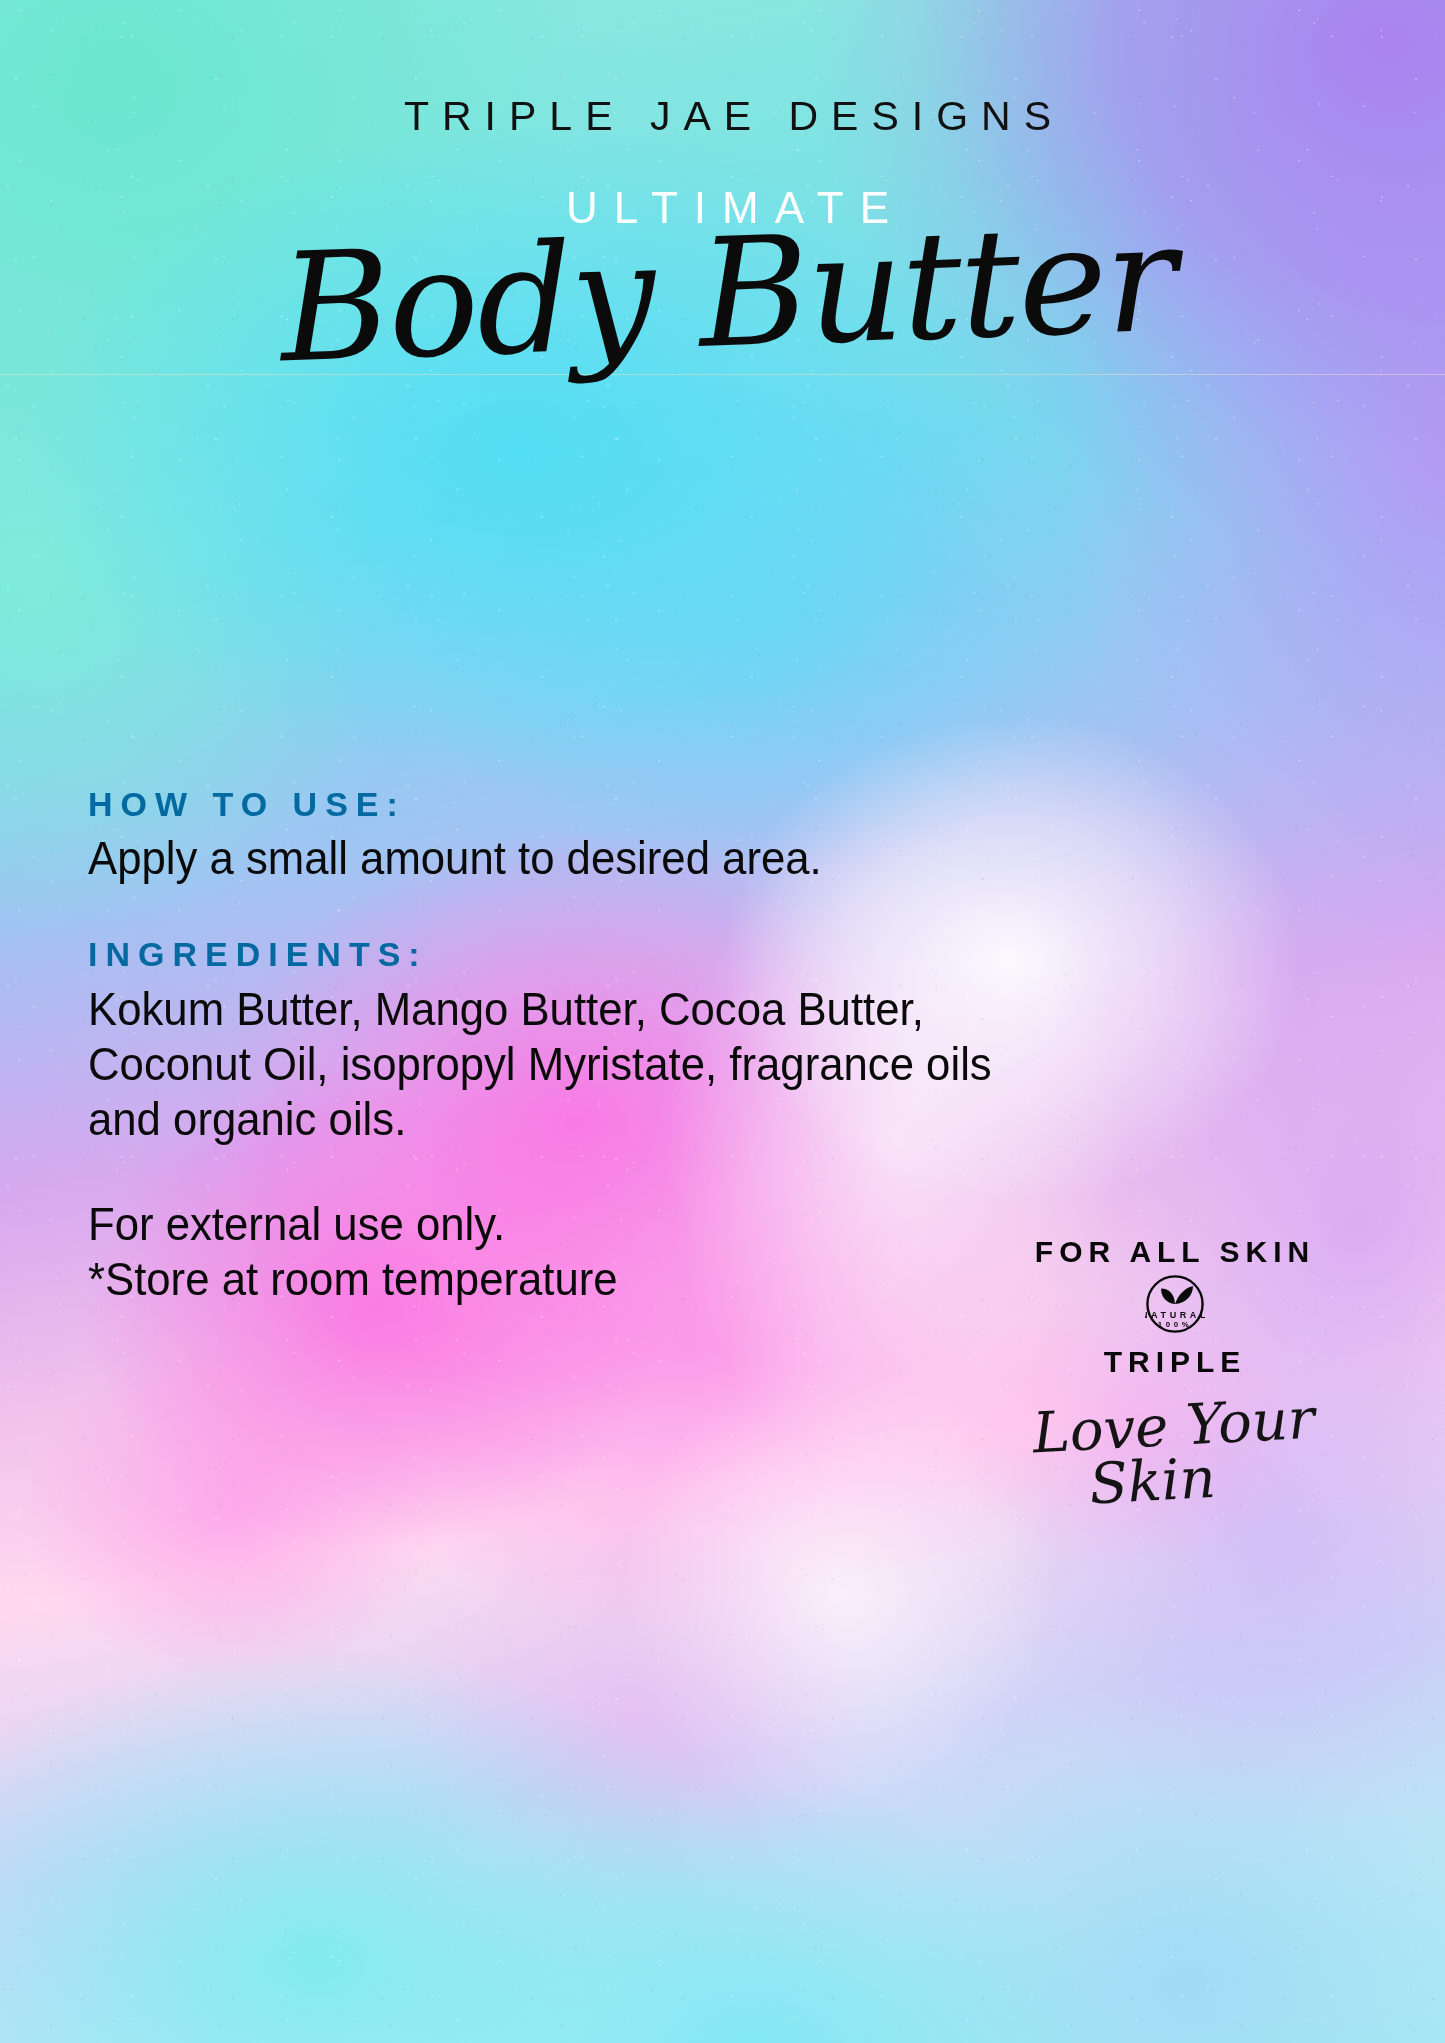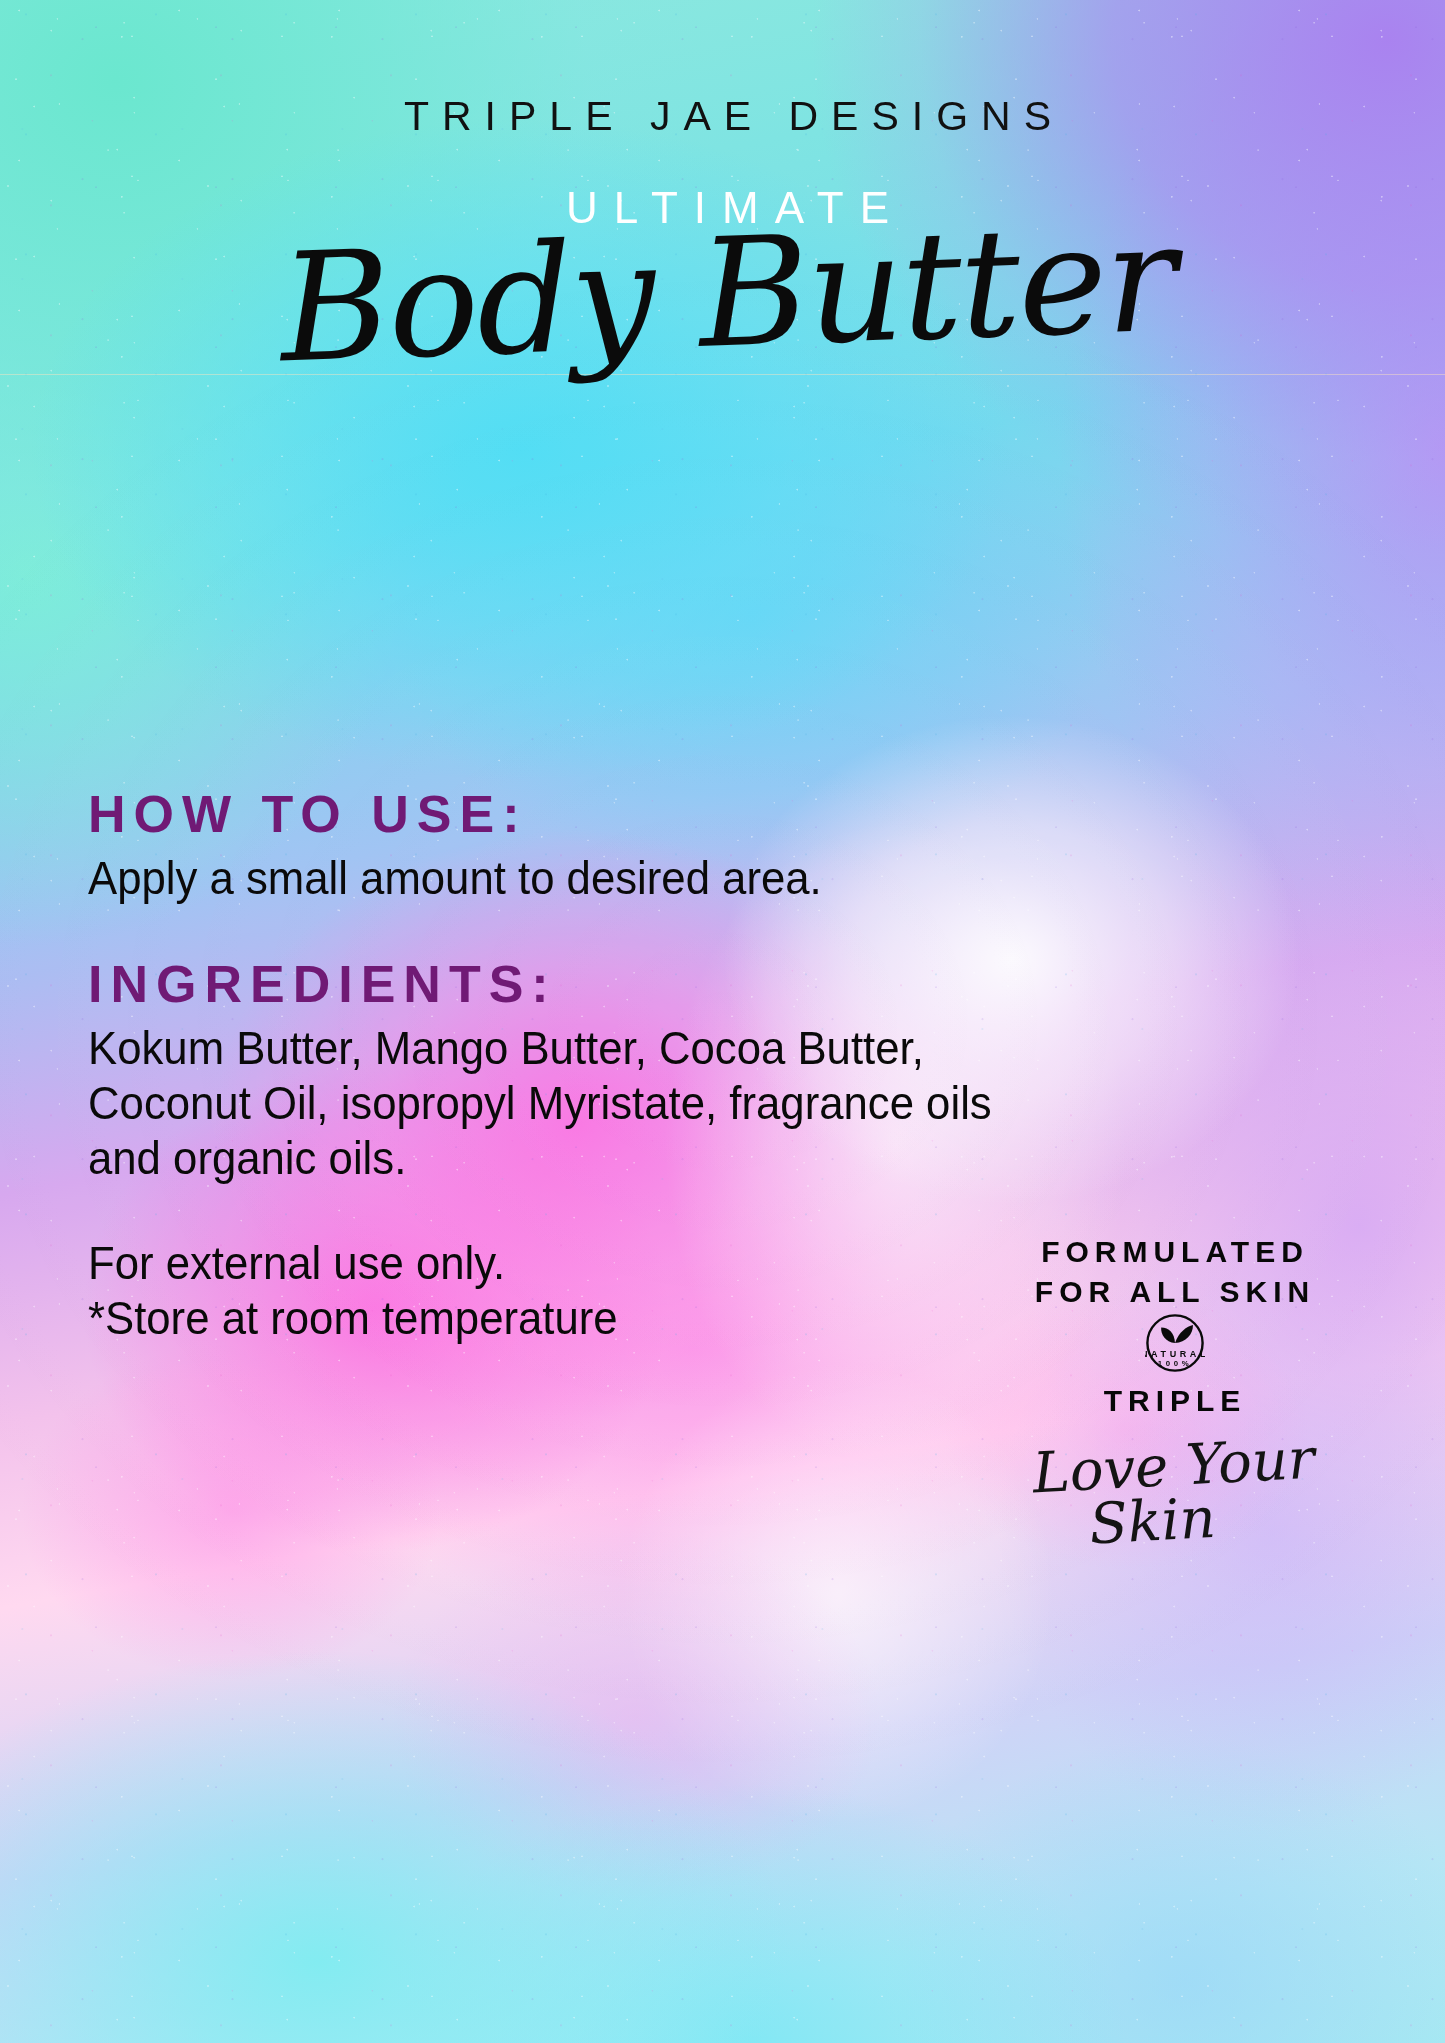--- a/index.html
+++ b/index.html
@@ -200,24 +200,24 @@
     width: 1000px;
   }
 
   .section {
     margin-bottom: 50px;
   }
   .section:last-child { margin-bottom: 0; }
 
   .section-heading {
     font-family: "Liberation Sans", sans-serif;
-    font-size: 52px;
+    font-size: 34px;
     font-weight: 700;
     letter-spacing: 8px;
-    color: #701a75;
+    color: #0369a1;
     line-height: 1.1;
     margin: 0 0 8px 0;
   }
 
   .section-body {
     font-family: "Liberation Sans", sans-serif;
     font-size: 47px;
     font-weight: 400;
     color: #0a0a0a;
     line-height: 1.17;
@@ -320,21 +320,20 @@
 
       <div class="section">
         <div class="section-body">For external use only.
 *Store at room temperature</div>
       </div>
 
     </div>
 
     <div class="seal-block">
 
-      <div class="seal-line">FORMULATED</div>
 
       <div class="seal-line">FOR ALL SKIN</div>
 
       <div class="seal-line seal-line-3">
         <span class="natural-badge">
           <svg viewBox="0 0 100 100" width="60" height="60" aria-hidden="true">
             <circle cx="50" cy="50" r="46" fill="none" stroke="#0a0a0a" stroke-width="4"></circle>
             <path d="M50 50 C 34 48, 26 36, 27 24 C 40 24, 49 33, 50 50 Z" fill="#0a0a0a"></path>
             <path d="M50 50 C 56 32, 70 22, 80 20 C 80 36, 68 49, 50 50 Z" fill="#0a0a0a"></path>
             <text x="50" y="74" text-anchor="middle" font-family="Liberation Sans, sans-serif" font-size="15" font-weight="700" fill="#0a0a0a">NATURAL</text>

